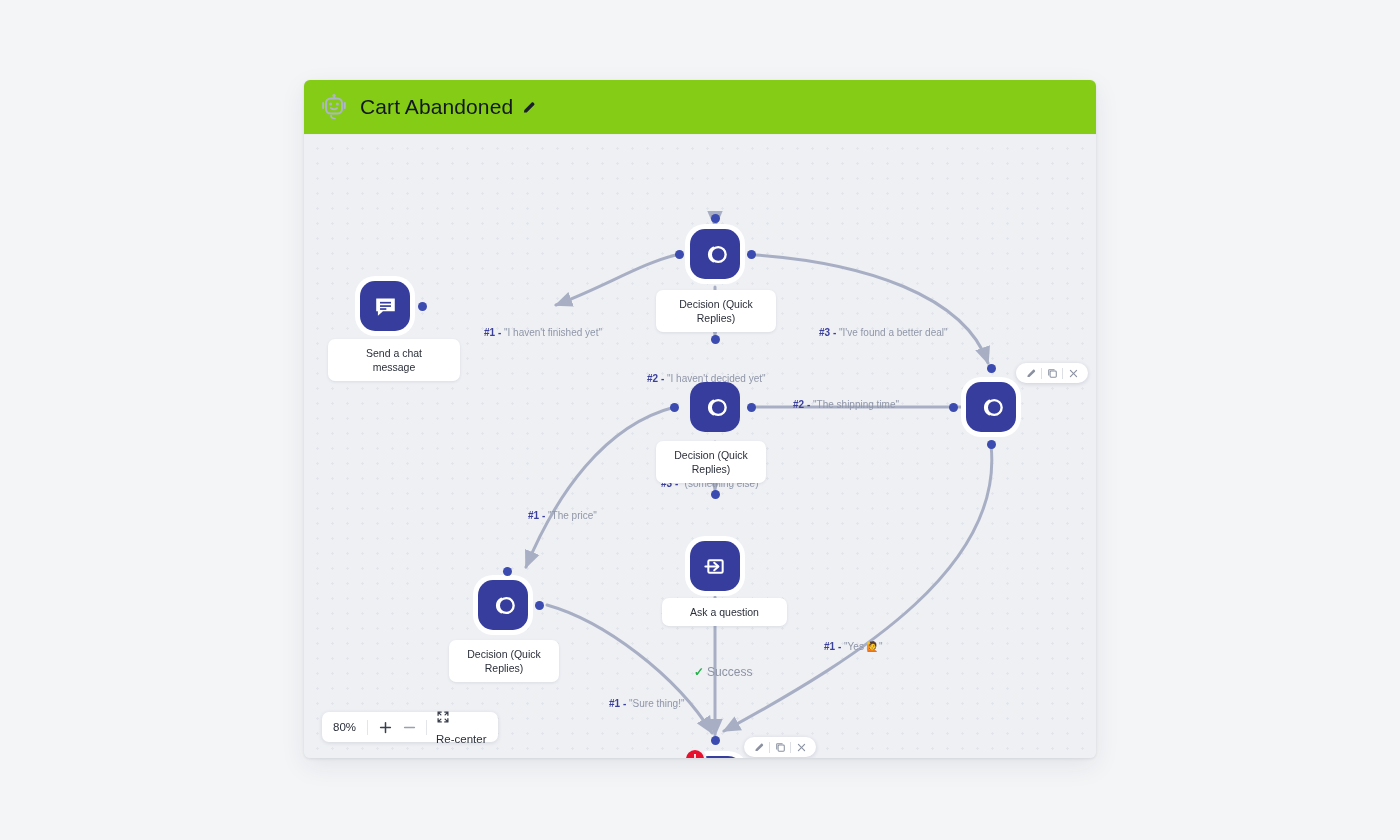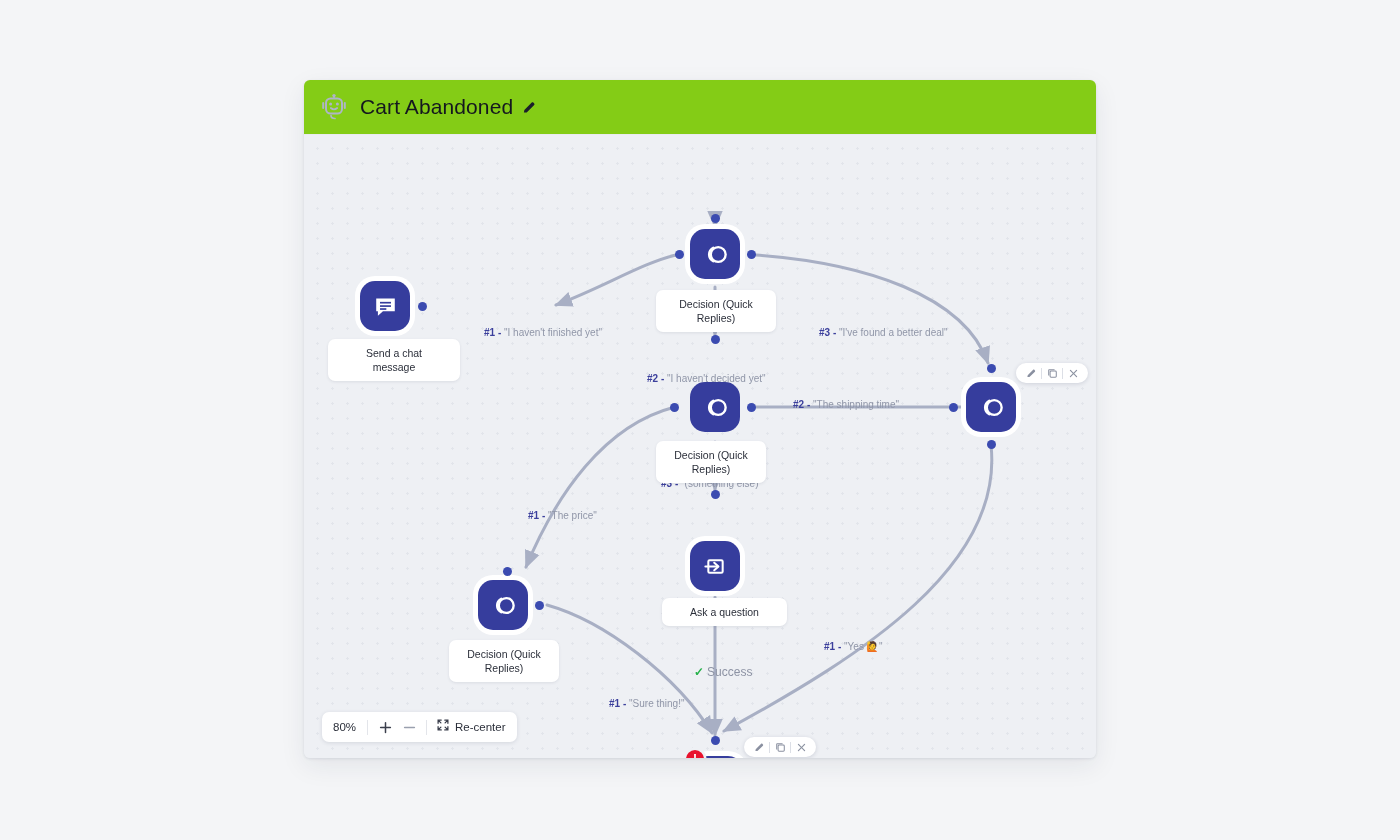--- a/index.html
+++ b/index.html
@@ -163,21 +163,21 @@
   .zoom-val {
     font-size: 11.5px; color: #2b2f3a; font-weight: 500;
     padding-right: 11px;
   }
   .pill-sep { width: 1px; height: 15px; background: #e3e5ea; }
   .icon-btn {
     width: 24px; height: 24px;
     display: flex; align-items: center; justify-content: center;
     cursor: pointer; color: #555b6b;
   }
-  .recenter-group { display: flex; align-items: center; gap: 5px; cursor: pointer; padding-left: 9px; }
+  .recenter-group { display: flex; gap: 5px; cursor: pointer; padding-left: 9px; flex-direction: column; }
   .recenter-txt { font-size: 11.5px; color: #2b2f3a; }
   .mode-item { display: flex; align-items: center; gap: 6px; cursor: pointer; }
   .mode-txt { font-size: 11.5px; color: #2b2f3a; }
   .toggle {
     width: 34px; height: 19px;
     border-radius: 10px;
     background: #176bff;
     position: relative;
     margin: 0 9px;
     cursor: pointer;

